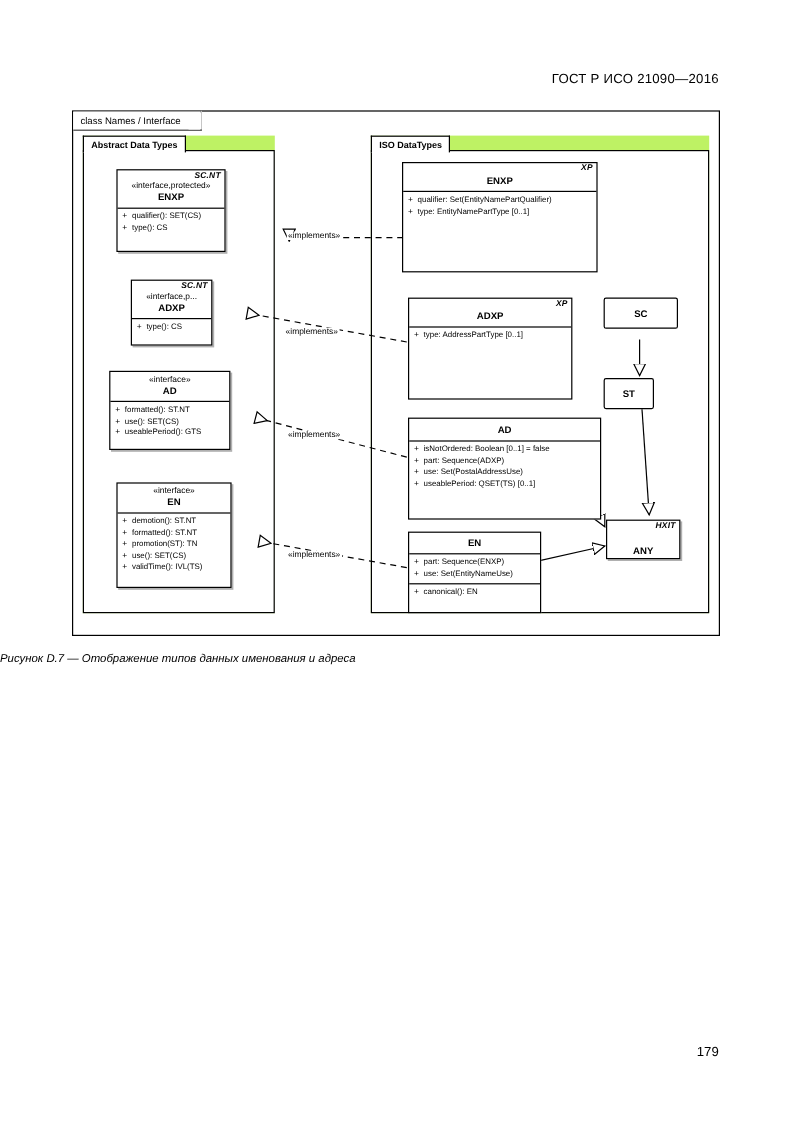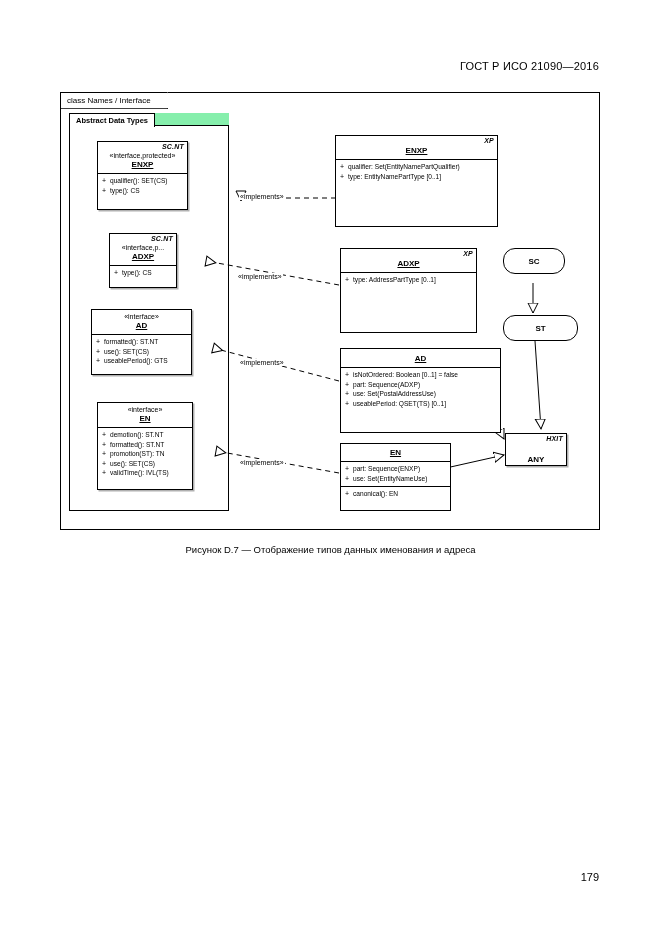--- a/index.html
+++ b/index.html
@@ -30,22 +30,22 @@
     position: absolute;
     bottom: 52px;
     right: 62px;
     font-size: 11px;
   }
   .figure-caption {
     position: absolute;
     top: 544px;
     left: 0;
     width: 661px;
-    text-align: center;
     font-size: 9.5px;
+    font-style: italic;
   }
 
   
   .diagram-frame {
     position: absolute;
     left: 60px;
     top: 92px;
     width: 540px;
     height: 438px;
     border: 1px solid #000;
@@ -74,21 +74,21 @@
     height: 0;
     border-style: solid;
     border-width: 0 0 16px 11px;
     border-color: transparent transparent #fff transparent;
   }
 
   
   .package {
     position: absolute;
     box-sizing: border-box;
-    background: #86efac;
+    background: #bef264;
   }
   .package-tab {
     position: absolute;
     left: 0;
     top: 0;
     height: 13px;
     line-height: 13px;
     padding: 0 6px;
     border: 1px solid #000;
     border-bottom: none;
@@ -134,21 +134,20 @@
   .cls-stereo {
     font-size: 7px;
     line-height: 9px;
     display: block;
   }
   .cls-name {
     font-size: 8px;
     font-weight: bold;
     line-height: 10px;
     display: block;
-    text-decoration: underline;
   }
   .cls-compartment {
     padding: 2px 3px 3px 3px;
     border-bottom: 1px solid #000;
   }
   .cls-compartment.last { border-bottom: none; }
   .feature {
     font-size: 6.6px;
     line-height: 9.5px;
     white-space: nowrap;
@@ -166,21 +165,21 @@
   .simple-class {
     position: absolute;
     box-sizing: border-box;
     border: 1px solid #000;
     background: #fff;
     display: flex;
     align-items: center;
     justify-content: center;
     font-size: 8px;
     font-weight: bold;
-    border-radius: 12px;
+    border-radius: 2px;
     z-index: 3;
   }
 
   .edge-label {
     position: absolute;
     font-size: 7px;
     background: #fff;
     padding: 0 1px;
     white-space: nowrap;
     z-index: 4;
@@ -312,20 +311,24 @@
         <span class="vis">+</span>
         <span>use(): SET(CS)</span>
       </div>
       <div class="feature">
         <span class="vis">+</span>
         <span>validTime(): IVL(TS)</span>
       </div>
     </div>
   </div>
 
+  <div class="package" style="left:248px; top:20px; width:282px; height:398px;">
+    <div class="package-tab">ISO DataTypes</div>
+    <div class="package-body"></div>
+  </div>
 
   <div class="umlclass" style="left:274px; top:42px; width:163px; height:92px;">
     <div class="cls-tag">XP</div>
     <div class="cls-head" style="padding-top:10px;">
       <span class="cls-name">ENXP</span>
     </div>
     <div class="cls-compartment last">
       <div class="feature">
         <span class="vis">+</span>
         <span>qualifier: Set(EntityNamePartQualifier)</span>
@@ -393,21 +396,21 @@
         <span class="vis">+</span>
         <span>canonical(): EN</span>
       </div>
     </div>
   </div>
 
   <div class="simple-class" style="left:442px; top:155px; width:62px; height:26px;">
     <span>SC</span>
   </div>
 
-  <div class="simple-class" style="left:442px; top:222px; width:75px; height:26px;text-align:center;">
+  <div class="simple-class" style="left:442px; top:222px; width:42px; height:26px;text-align:center;">
     <span>ST</span>
   </div>
 
   <div class="simple-class" style="left:444px; top:340px; width:62px; height:33px; border-radius:0; box-shadow:1.5px 1.5px 0 0 #b0b0b0;">
     <span class="cls-tag">HXIT</span>
     <span style="margin-top:20px;">ANY</span>
   </div>
 
   <div class="edge-label" style="left:178px; top:100px;">«implements»</div>
   <div class="edge-label" style="left:176px; top:180px;">«implements»</div>

